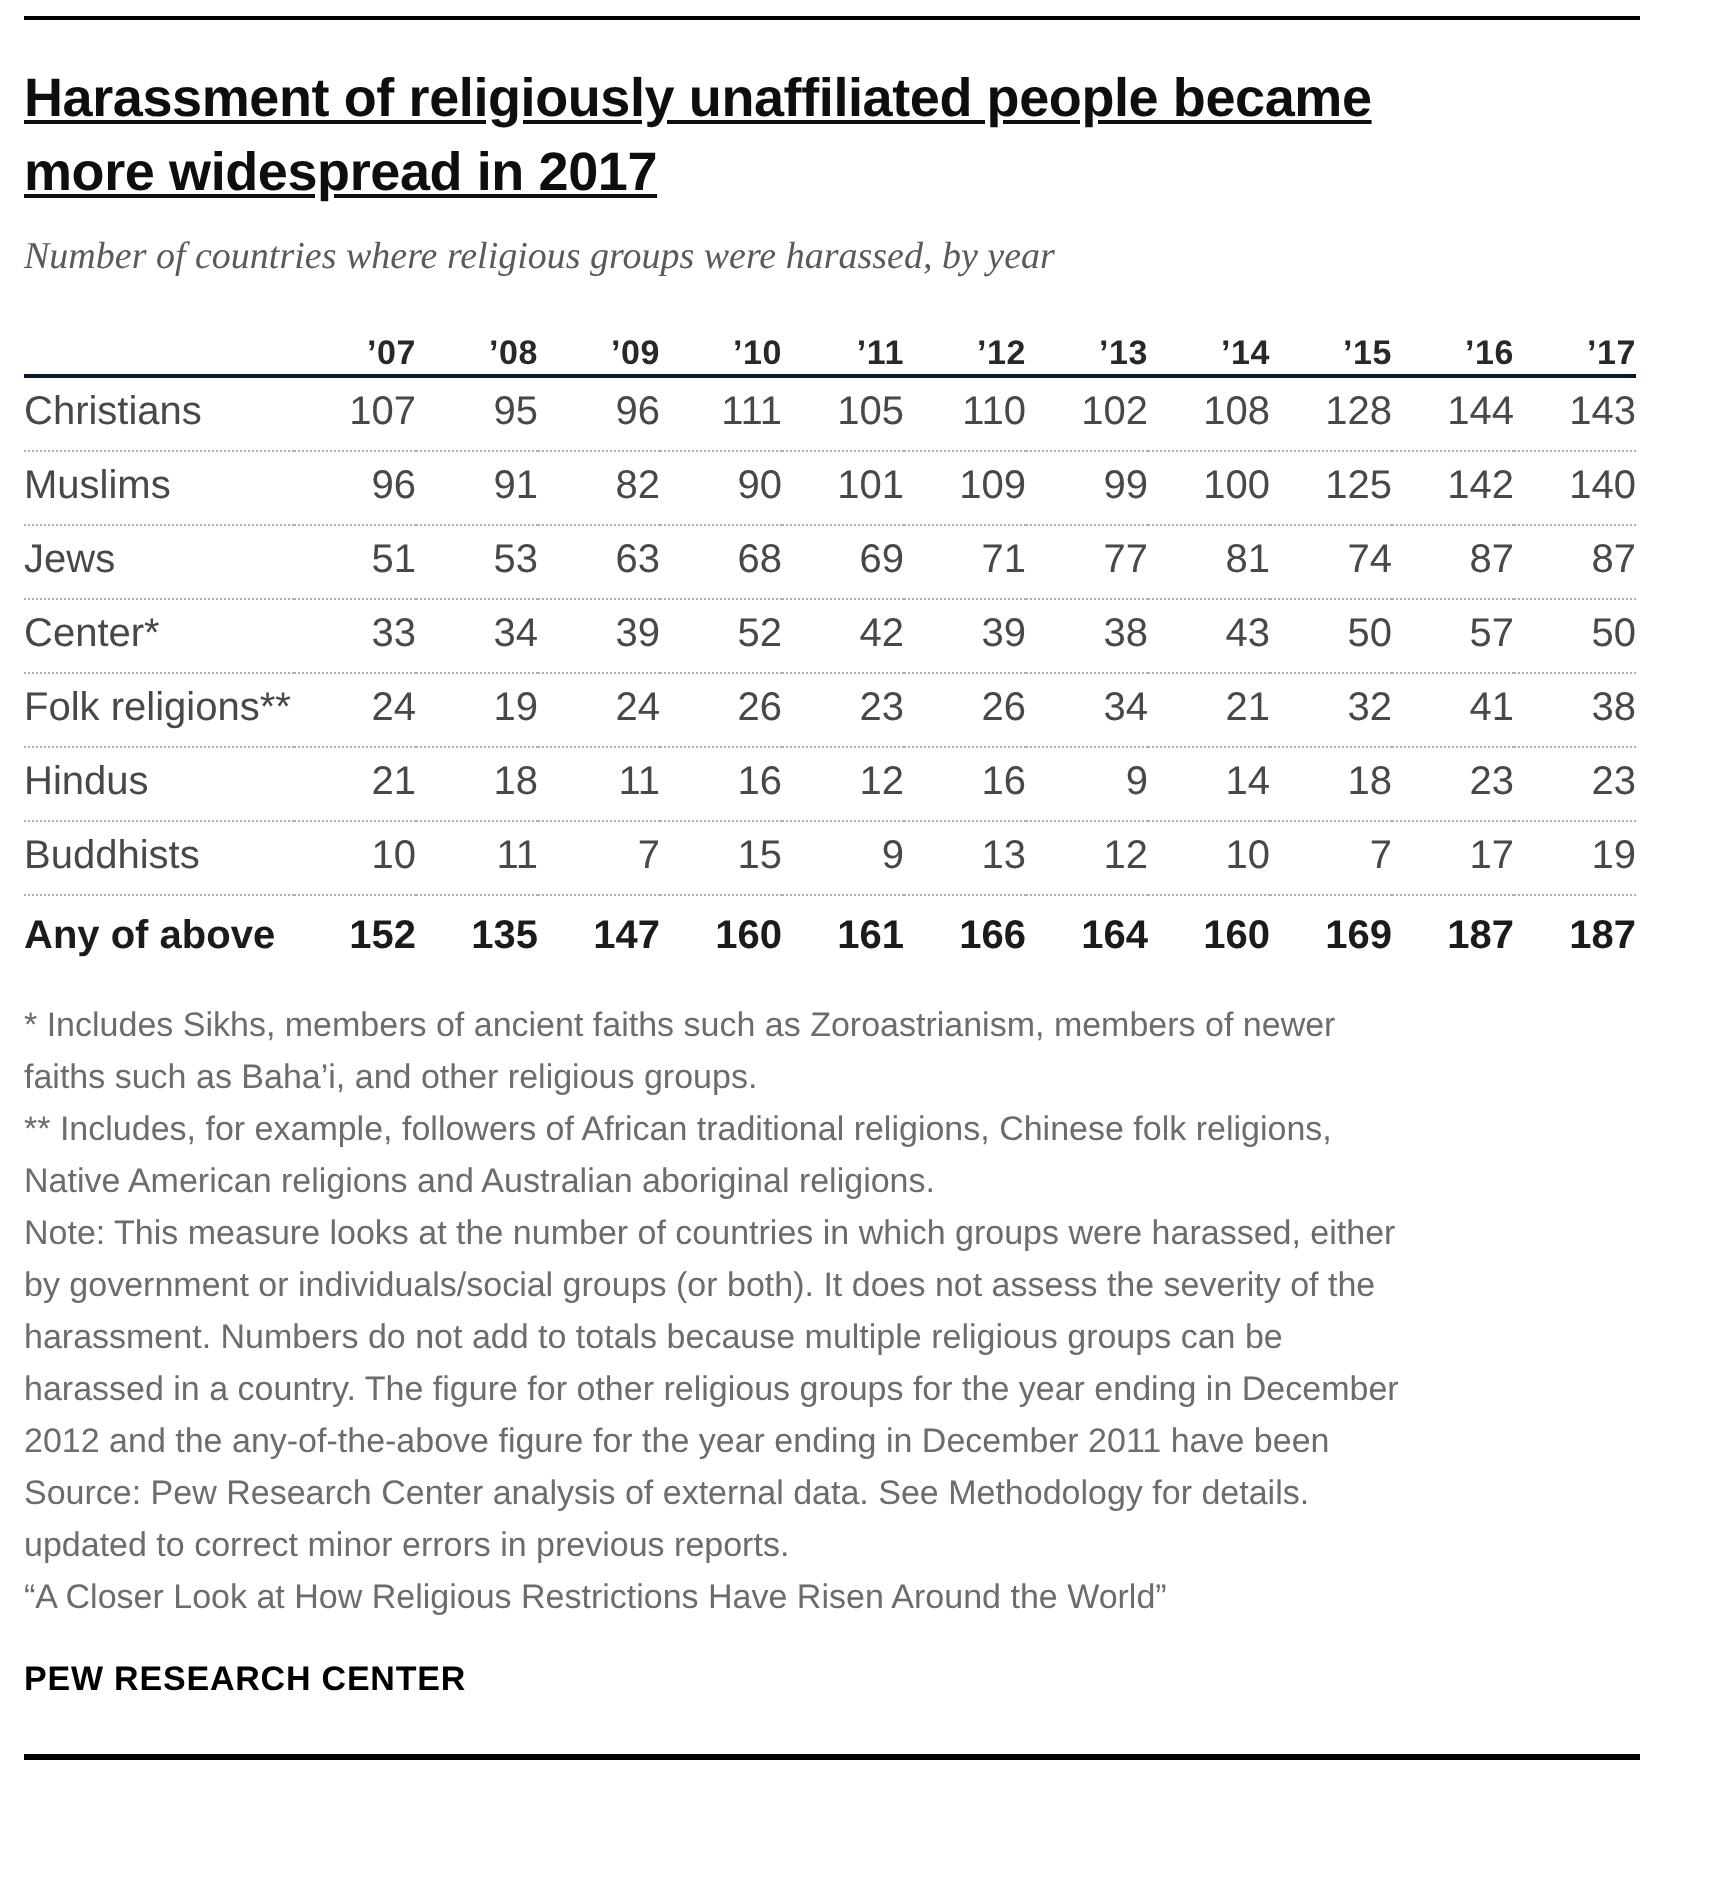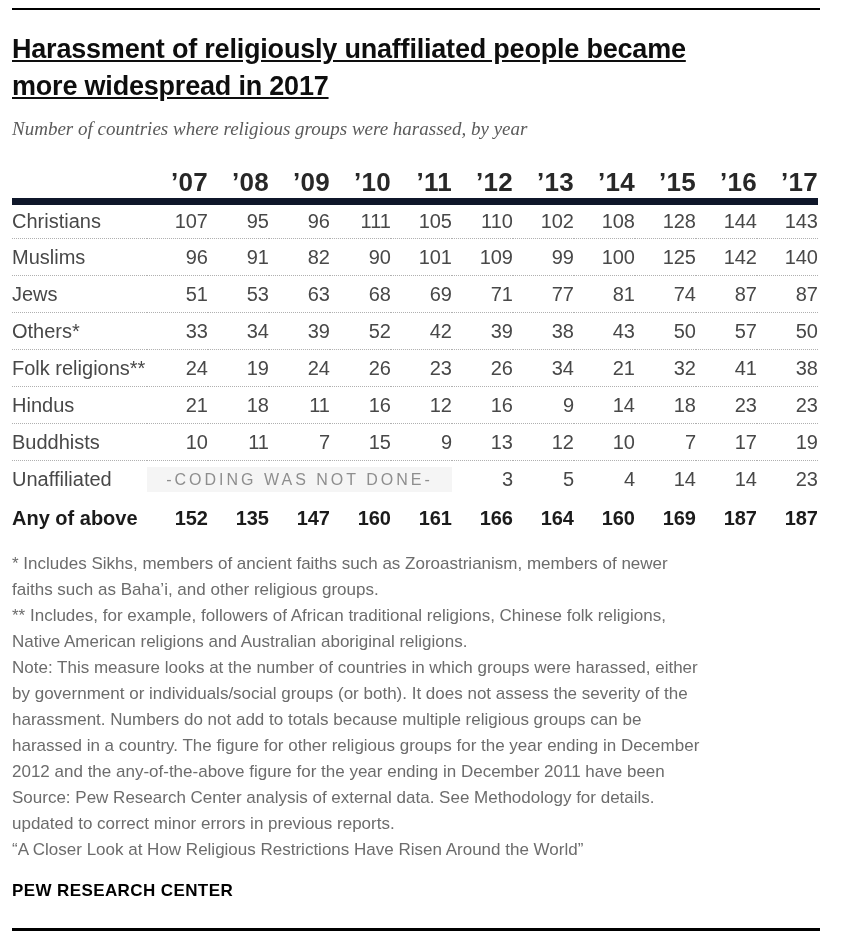--- a/index.html
+++ b/index.html
@@ -31,24 +31,24 @@
   }
 
   table.data {
     border-collapse: collapse;
     table-layout: fixed;
     width: 806px;
     margin-top: 27px;
   }
   table.data th, table.data td { padding: 0; }
   thead th {
-    font-size: 26px; font-weight: 700; color: #282828;
+    font-size: 17px; font-weight: 700; color: #282828;
     text-align: right; letter-spacing: 0.3px;
     padding-top: 8px; padding-bottom: 9px;
-    border-bottom: 7px solid #0f172a;
+    border-bottom: 2px solid #0f172a;
   }
   thead th.rowlabel { text-align: left; }
   tbody td {
     font-size: 20px; color: #484848;
     text-align: right; height: 37px; vertical-align: middle;
     white-space: nowrap;
   }
   tbody td.rowlabel { text-align: left; overflow: visible; }
   tbody tr.dotted td { border-bottom: 1px dotted #b0b0b0; }
   tbody tr.total td { font-weight: 700; color: #1b1b1b; height: 42px; }
@@ -155,21 +155,21 @@
           <td>68</td>
           <td>69</td>
           <td>71</td>
           <td>77</td>
           <td>81</td>
           <td>74</td>
           <td>87</td>
           <td>87</td>
         </tr>
         <tr class="dotted">
-          <td class="rowlabel">Others*</td>
+          <td class="rowlabel">Center*</td>
           <td>33</td>
           <td>34</td>
           <td>39</td>
           <td>52</td>
           <td>42</td>
           <td>39</td>
           <td>38</td>
           <td>43</td>
           <td>50</td>
           <td>57</td>
@@ -209,32 +209,20 @@
           <td>11</td>
           <td>7</td>
           <td>15</td>
           <td>9</td>
           <td>13</td>
           <td>12</td>
           <td>10</td>
           <td>7</td>
           <td>17</td>
           <td>19</td>
-        </tr>
-        <tr>
-          <td class="rowlabel">Unaffiliated</td>
-          <td class="coding" colspan="5">
-            <span class="coding-note">-CODING WAS NOT DONE-</span>
-          </td>
-          <td>3</td>
-          <td>5</td>
-          <td>4</td>
-          <td>14</td>
-          <td>14</td>
-          <td>23</td>
         </tr>
         <tr class="total">
           <td class="rowlabel">Any of above</td>
           <td>152</td>
           <td>135</td>
           <td>147</td>
           <td>160</td>
           <td>161</td>
           <td>166</td>
           <td>164</td>

